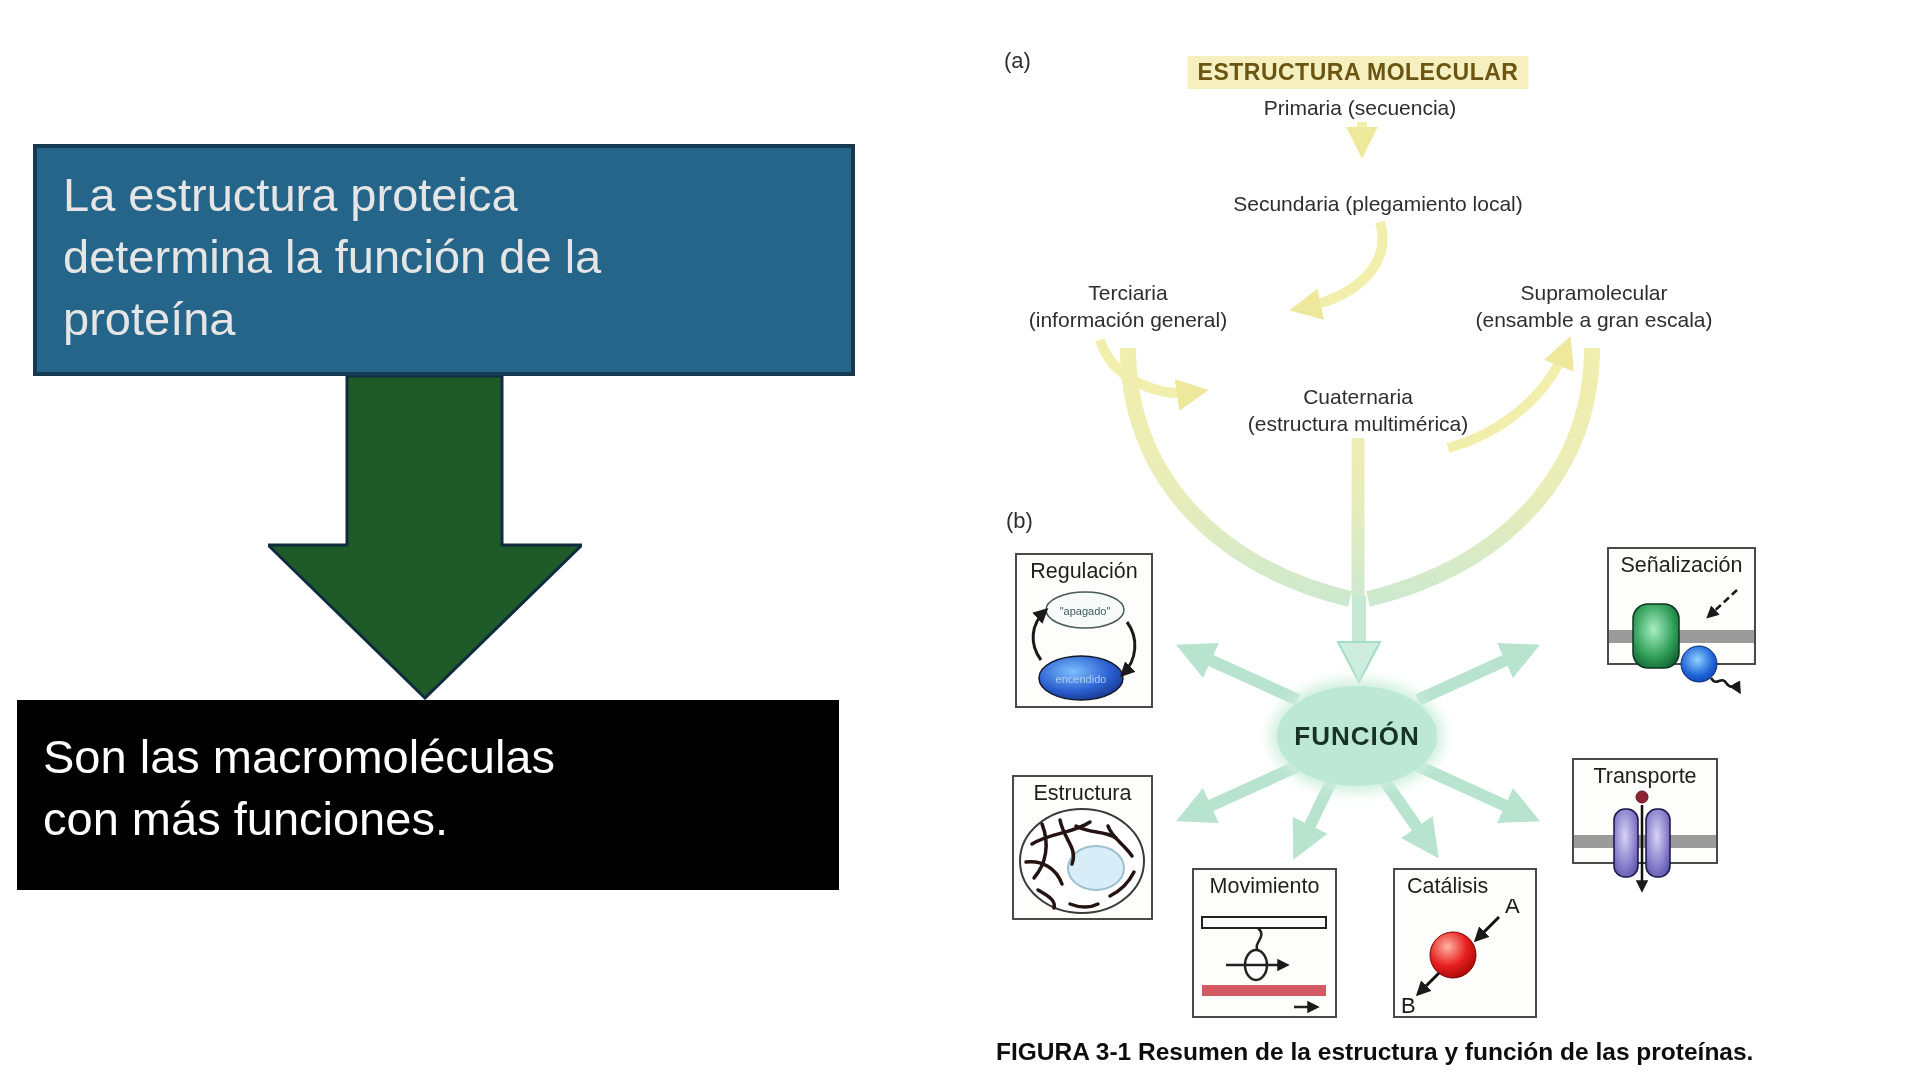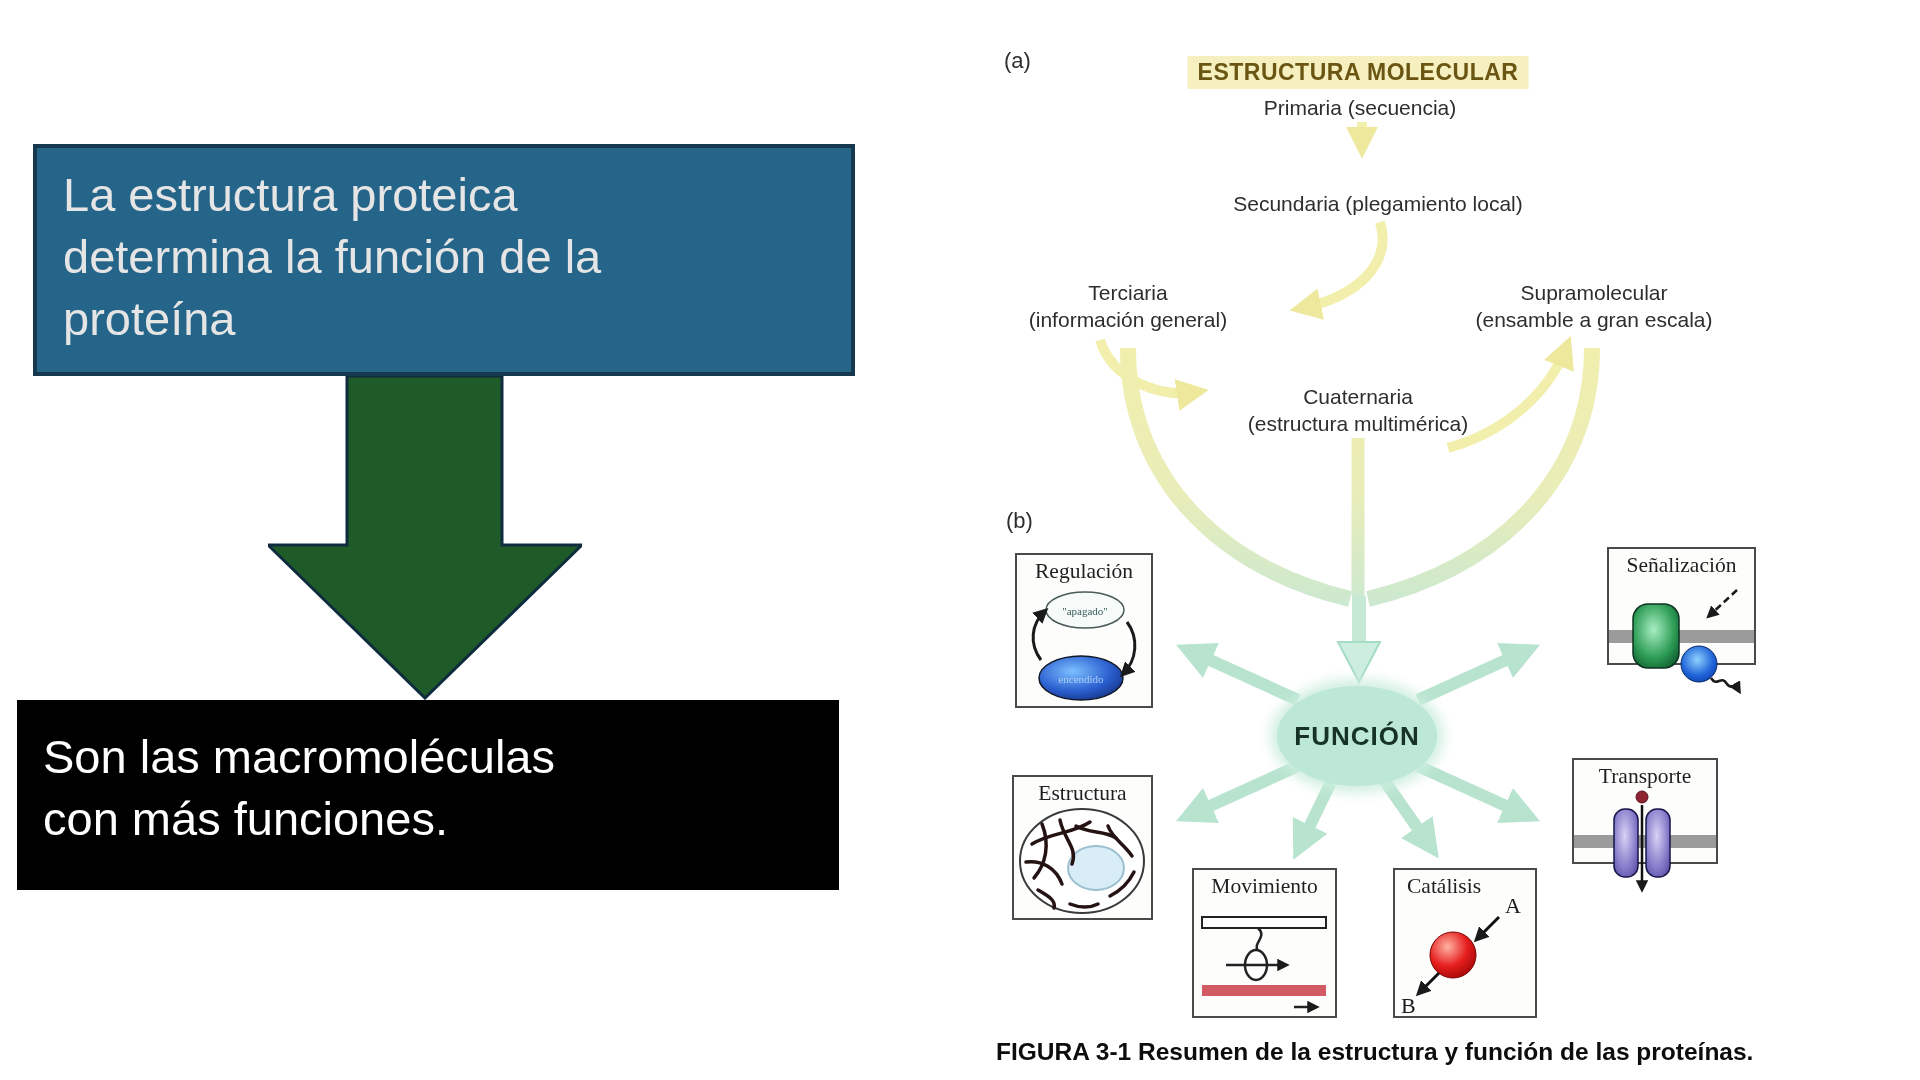--- a/index.html
+++ b/index.html
@@ -17,21 +17,21 @@
   
   #figure{position:absolute;left:960px;top:0;width:960px;height:1080px;}
   #flow-svg{position:absolute;left:0;top:0;}
   .fig-label{position:absolute;color:#2e2e2e;font-size:22px;}
   .fig-center{position:absolute;transform:translateX(-50%);white-space:nowrap;
     color:#2e2e2e;font-size:21px;text-align:center;}
   .fig-title{position:absolute;left:398px;top:56px;transform:translateX(-50%);
     white-space:nowrap;background:#f6f0c0;color:#6a5612;font-weight:bold;
     font-size:23px;padding:3px 10px;letter-spacing:.5px;}
   .two-line div{line-height:1.28;}
-  .fbox{position:absolute;background:#fdfdfc;border:2px solid #4a4a4a;box-sizing:border-box;font-family:Liberation Serif, serif;}
+  .fbox{position:absolute;background:#fdfdfc;border:2px solid #4a4a4a;box-sizing:border-box;}
   .fbox .ftitle{text-align:center;color:#1f1f1f;font-size:21.5px;padding-top:4px;}
   .funcion{position:absolute;left:317px;top:686px;width:160px;height:100px;border-radius:50%;
     background:#bce8d5;box-shadow:0 0 14px 6px #cdeede;display:flex;align-items:center;justify-content:center;
     color:#173325;font-weight:bold;font-size:26px;letter-spacing:1px;}
   .caption{position:absolute;left:36px;top:1038px;color:#0d0d0d;font-weight:bold;font-size:24.5px;white-space:nowrap;}
 </style>
 </head>
 <body>
 
 <svg width="0" height="0" style="position:absolute">

